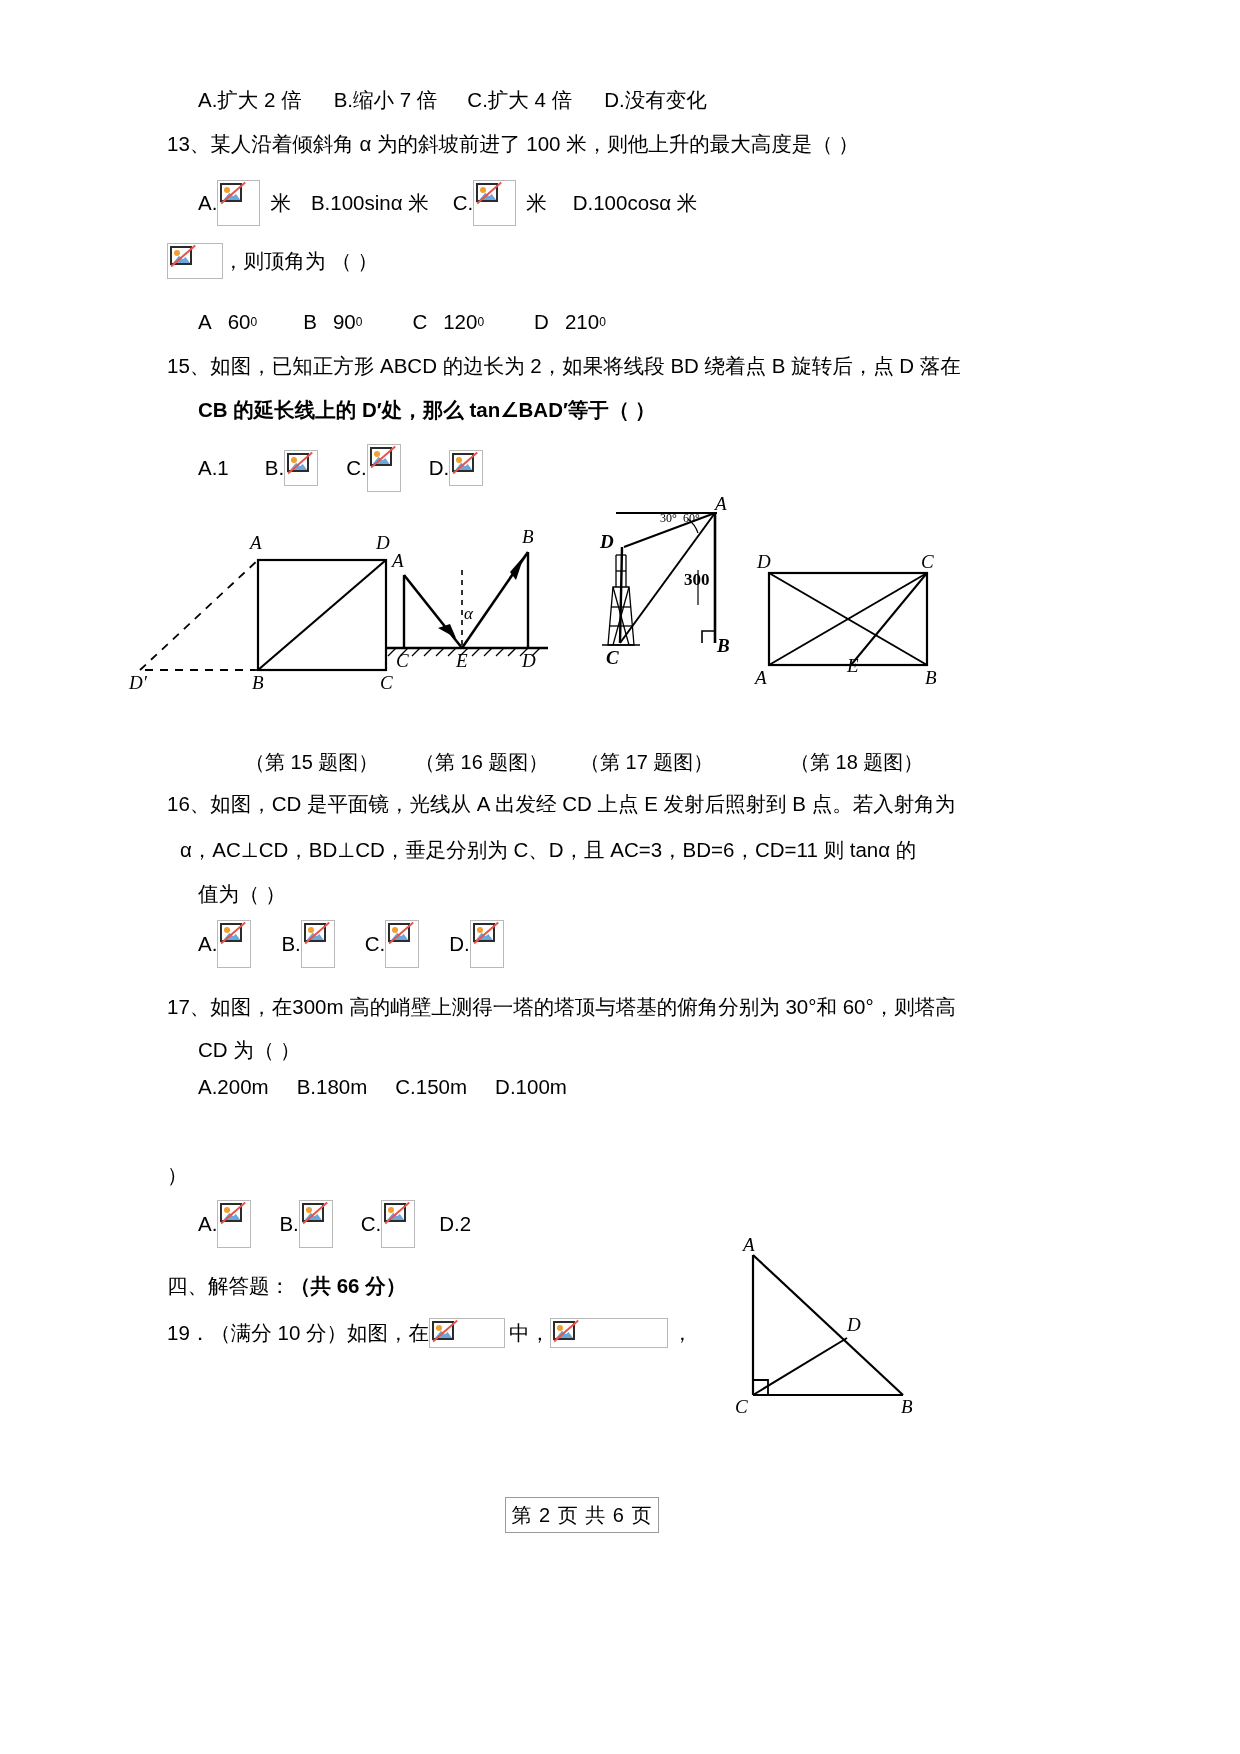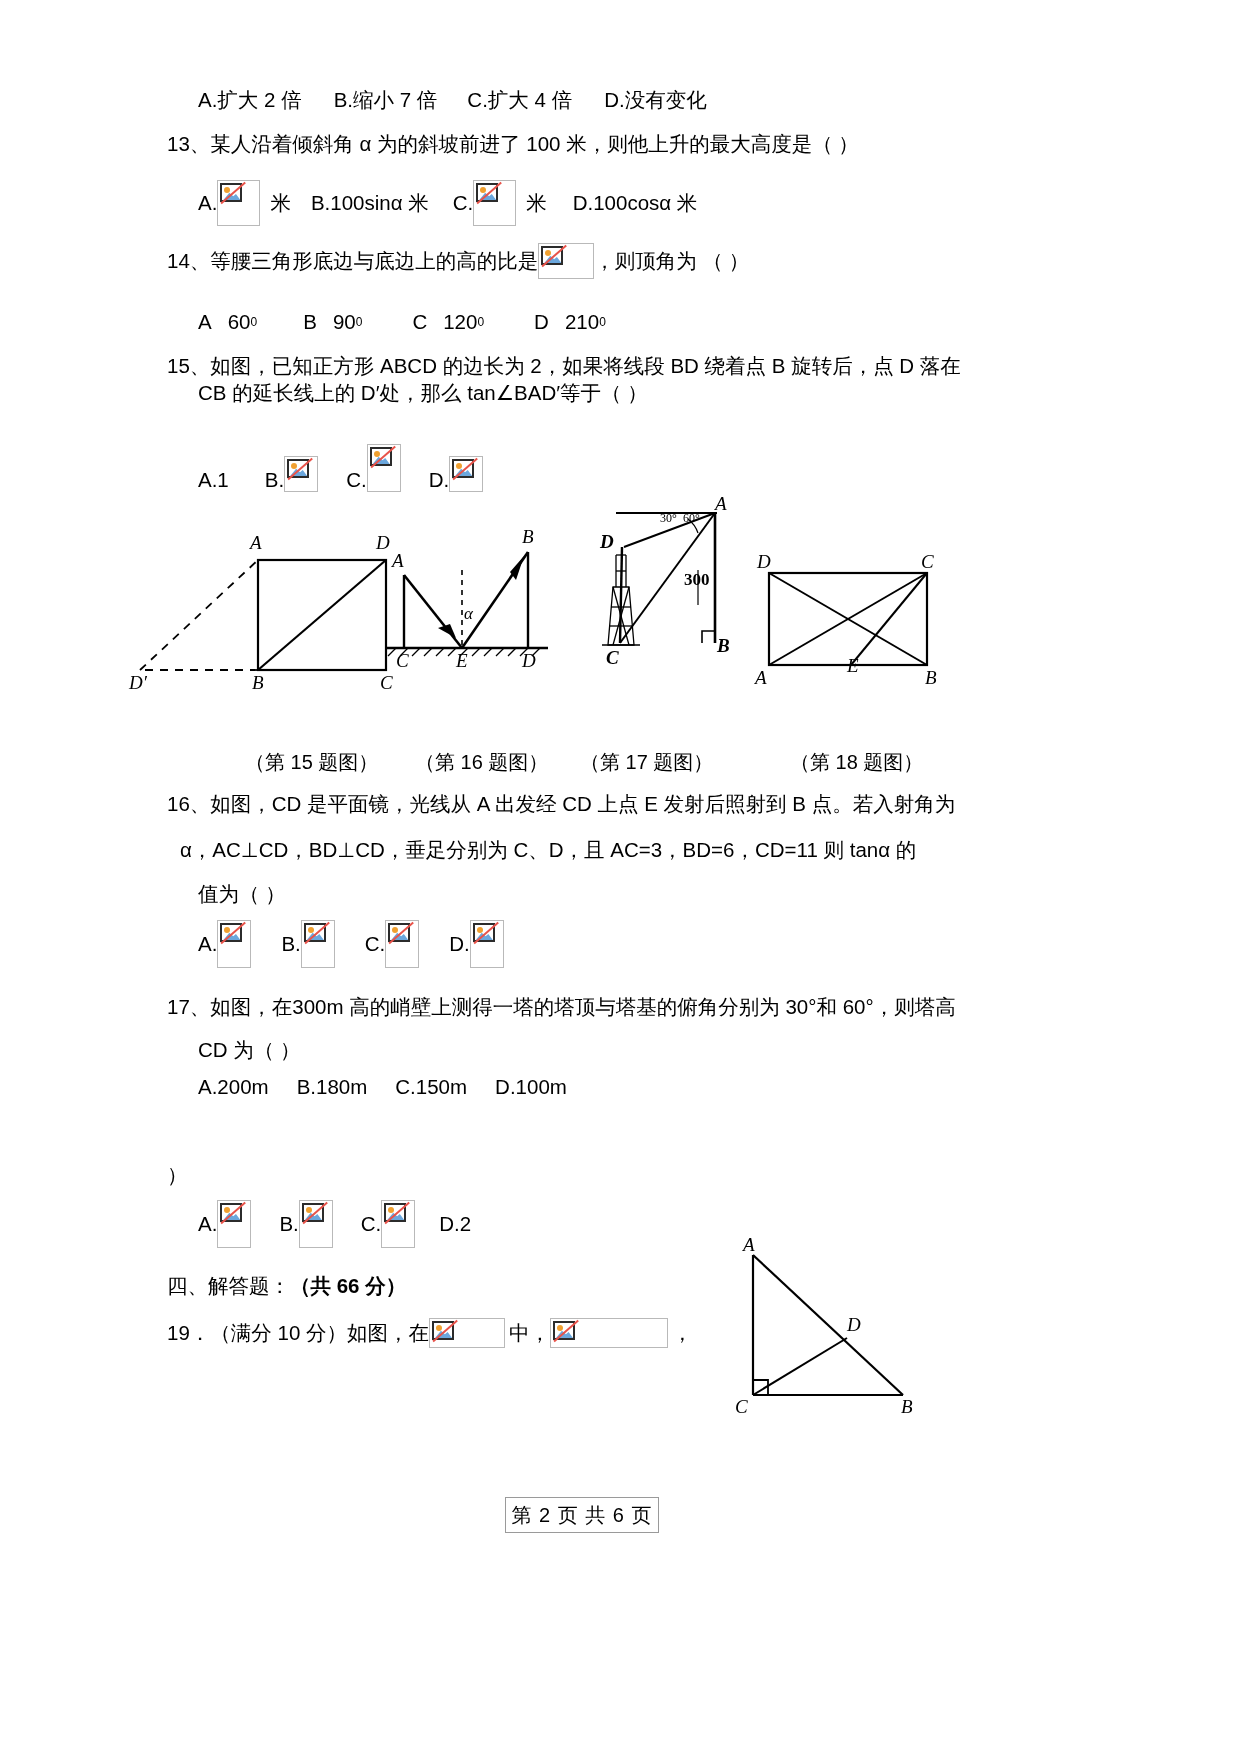--- a/index.html
+++ b/index.html
@@ -98,21 +98,20 @@
           <i></i>
         </span>
     </span>
     <span class="sp" style="width:10px"></span>
     <span>米</span>
     <span class="sp" style="width:26px"></span>
     <span>D.100cosα 米</span>
   </div>
 
   <div class="q" style="left:167px;top:243px;">
-    <span>14、等腰三角形底边与底边上的高的比是</span>
     <span class="brokenimg" style="width:56px;height:36px;">
       <span class="glyph">
         <span class="sun"></span>
         <span class="mtn"></span>
       </span>
       <span class="slash">
           <i></i>
         </span>
     </span>
     <span>，则顶角为      （      ）</span>
@@ -134,23 +133,23 @@
     <span>120</span>
       <sup class="deg">0</sup>
     <span class="sp" style="width:50px"></span>
     <span>D</span>
     <span class="sp" style="width:16px"></span>
     <span>210</span>
       <sup class="deg">0</sup>
   </div>
 
   <div class="q" style="left:167px;top:352px;">15、如图，已知正方形 ABCD 的边长为 2，如果将线段 BD 绕着点 B 旋转后，点 D 落在</div>
-  <div class="q" style="left:198px;top:379px;">CB 的延长线上的 D′处，那么 tan∠BAD′等于（     ）</div>
-
-  <div class="q" style="left:198px;top:444px;align-items:flex-end;">
+  <div class="q" style="left:198px;top:396px;font-weight:bold;">CB 的延长线上的 D′处，那么 tan∠BAD′等于（     ）</div>
+
+  <div class="q" style="left:198px;top:444px;">
     <span>A.1</span>
     <span class="sp" style="width:36px"></span>
     <span>B.</span>
     <span class="brokenimg" style="width:34px;height:36px;">
       <span class="glyph">
         <span class="sun"></span>
         <span class="mtn"></span>
       </span>
       <span class="slash">
           <i></i>

